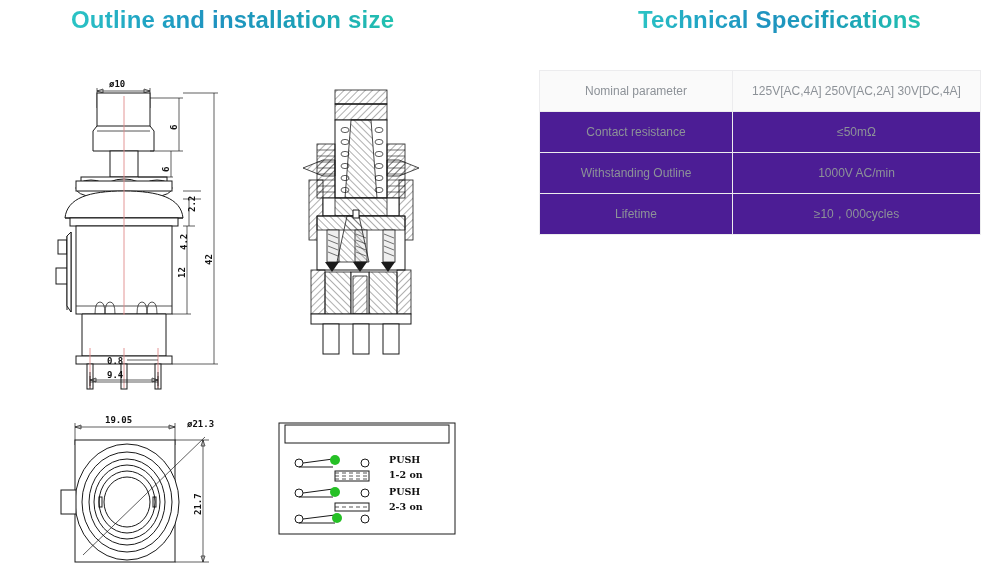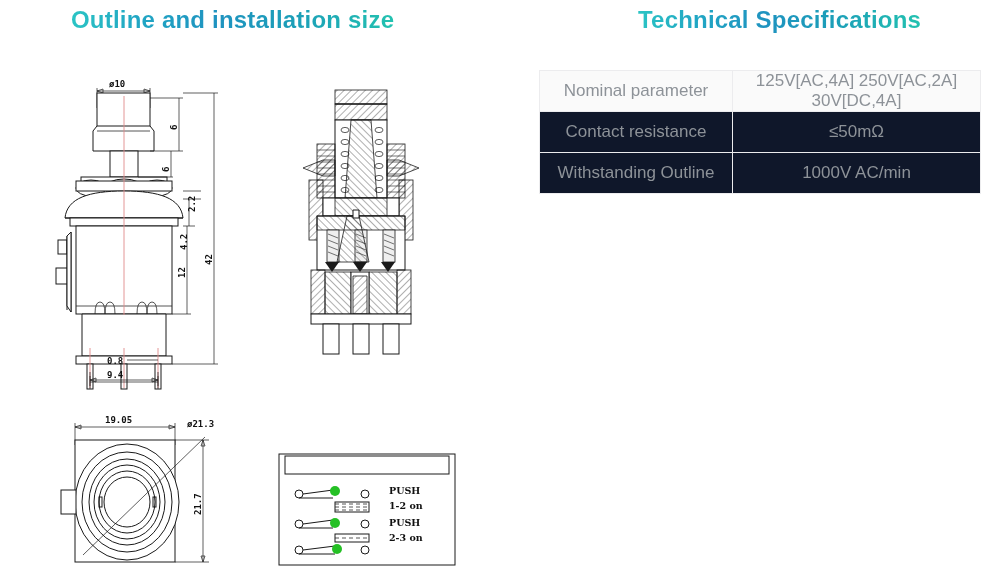--- a/index.html
+++ b/index.html
@@ -26,35 +26,35 @@
     -webkit-text-fill-color:transparent;
   }
   #title-left{left:28px;top:6px;}
   #title-right{left:595px;top:6px;text-decoration:underline;}
 
   
   .spec-table{
     position:absolute;left:496px;top:70px;
     width:442px;
     border-collapse:collapse;
-    font-size:17px;
+    font-size:12px;
     color:#8d9298;
     padding-left:41px;
   }
   .spec-table td{
     border:1px solid #ececee;
     height:40px;
     text-align:center;
     vertical-align:middle;
     padding:0 6px;
     font-weight:400;
   }
   .spec-table td.k{width:180px;}
   .spec-table tr.alt td{background:#fafafa;}
-  .spec-table tr:not(.alt) td{background:#0f172a;}
+  .spec-table tr:not(.alt) td{background:#4c1d95;}
 
   
   .draw{position:absolute;}
   svg{display:block;overflow:visible;}
   .ln{stroke:#1a1a1a;stroke-width:1;fill:none;}
   .ln-thin{stroke:#2b2b2b;stroke-width:.8;fill:none;}
   .ctr{stroke:#e08a8a;stroke-width:.9;fill:none;}
   .dim{stroke:#1a1a1a;stroke-width:.7;fill:none;}
   .wht{fill:#ffffff;}
   .dtxt{
@@ -89,20 +89,24 @@
         <td class="k">Nominal parameter</td>
         <td class="v">125V[AC,4A] 250V[AC,2A] 30V[DC,4A]</td>
       </tr>
       <tr>
         <td class="k">Contact resistance</td>
         <td class="v">≤50mΩ</td>
       </tr>
       <tr>
         <td class="k">Withstanding Outline</td>
         <td class="v">1000V AC/min</td>
+      </tr>
+      <tr>
+        <td class="k">Lifetime</td>
+        <td class="v">≥10，000cycles</td>
       </tr>
     </tbody>
   </table>
 
   <div class="draw" style="left:0px;top:60px;">
     <svg width="200" height="330" viewBox="0 0 200 330">
 
       <g>
         <line class="dim" x1="54" y1="28" x2="54" y2="48"></line>
         <line class="dim" x1="107" y1="28" x2="107" y2="48"></line>
@@ -379,21 +383,21 @@
         <line class="dim" x1="118" y1="35" x2="152" y2="35"></line>
         <line class="dim" x1="118" y1="157" x2="152" y2="157"></line>
         <line class="dim" x1="146" y1="35" x2="146" y2="157"></line>
         <path class="dim" fill="#111" d="M146,35 l-2,6 l4,0 z"></path>
         <path class="dim" fill="#111" d="M146,157 l-2,-6 l4,0 z"></path>
         <text class="dtxt-r" x="144" y="110" transform="rotate(-90,144,110)">21.7</text>
       </g>
     </svg>
   </div>
 
-  <div class="draw" style="left:234px;top:452px;">
+  <div class="draw" style="left:234px;top:421px;">
     <svg width="180" height="115" viewBox="0 0 180 115">
 
       <rect class="ln wht" x="2" y="2" width="176" height="111"></rect>
       <rect class="ln wht" x="8" y="4" width="164" height="18"></rect>
 
       <g>
 
         <circle class="ln wht" cx="22" cy="42" r="4"></circle>
         <line class="ln" x1="26" y1="42" x2="56" y2="38"></line>
         <line class="ln" x1="22" y1="46" x2="56" y2="46"></line>

